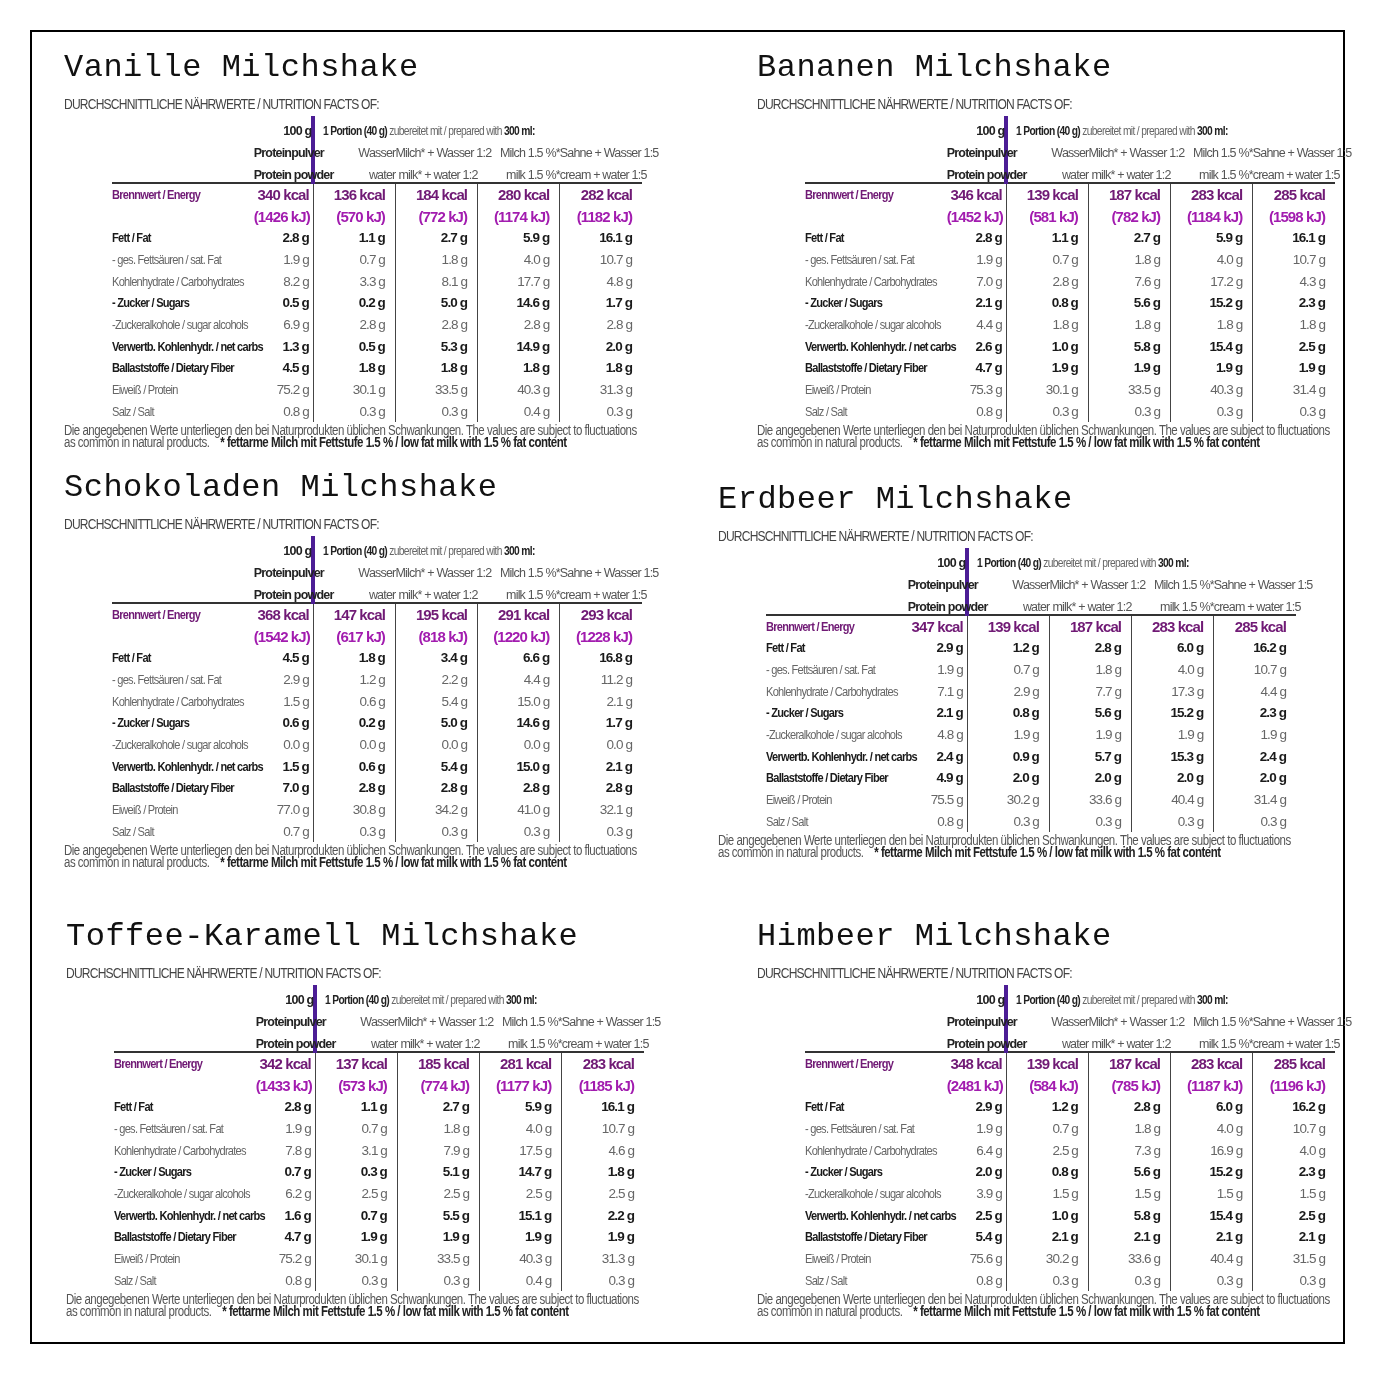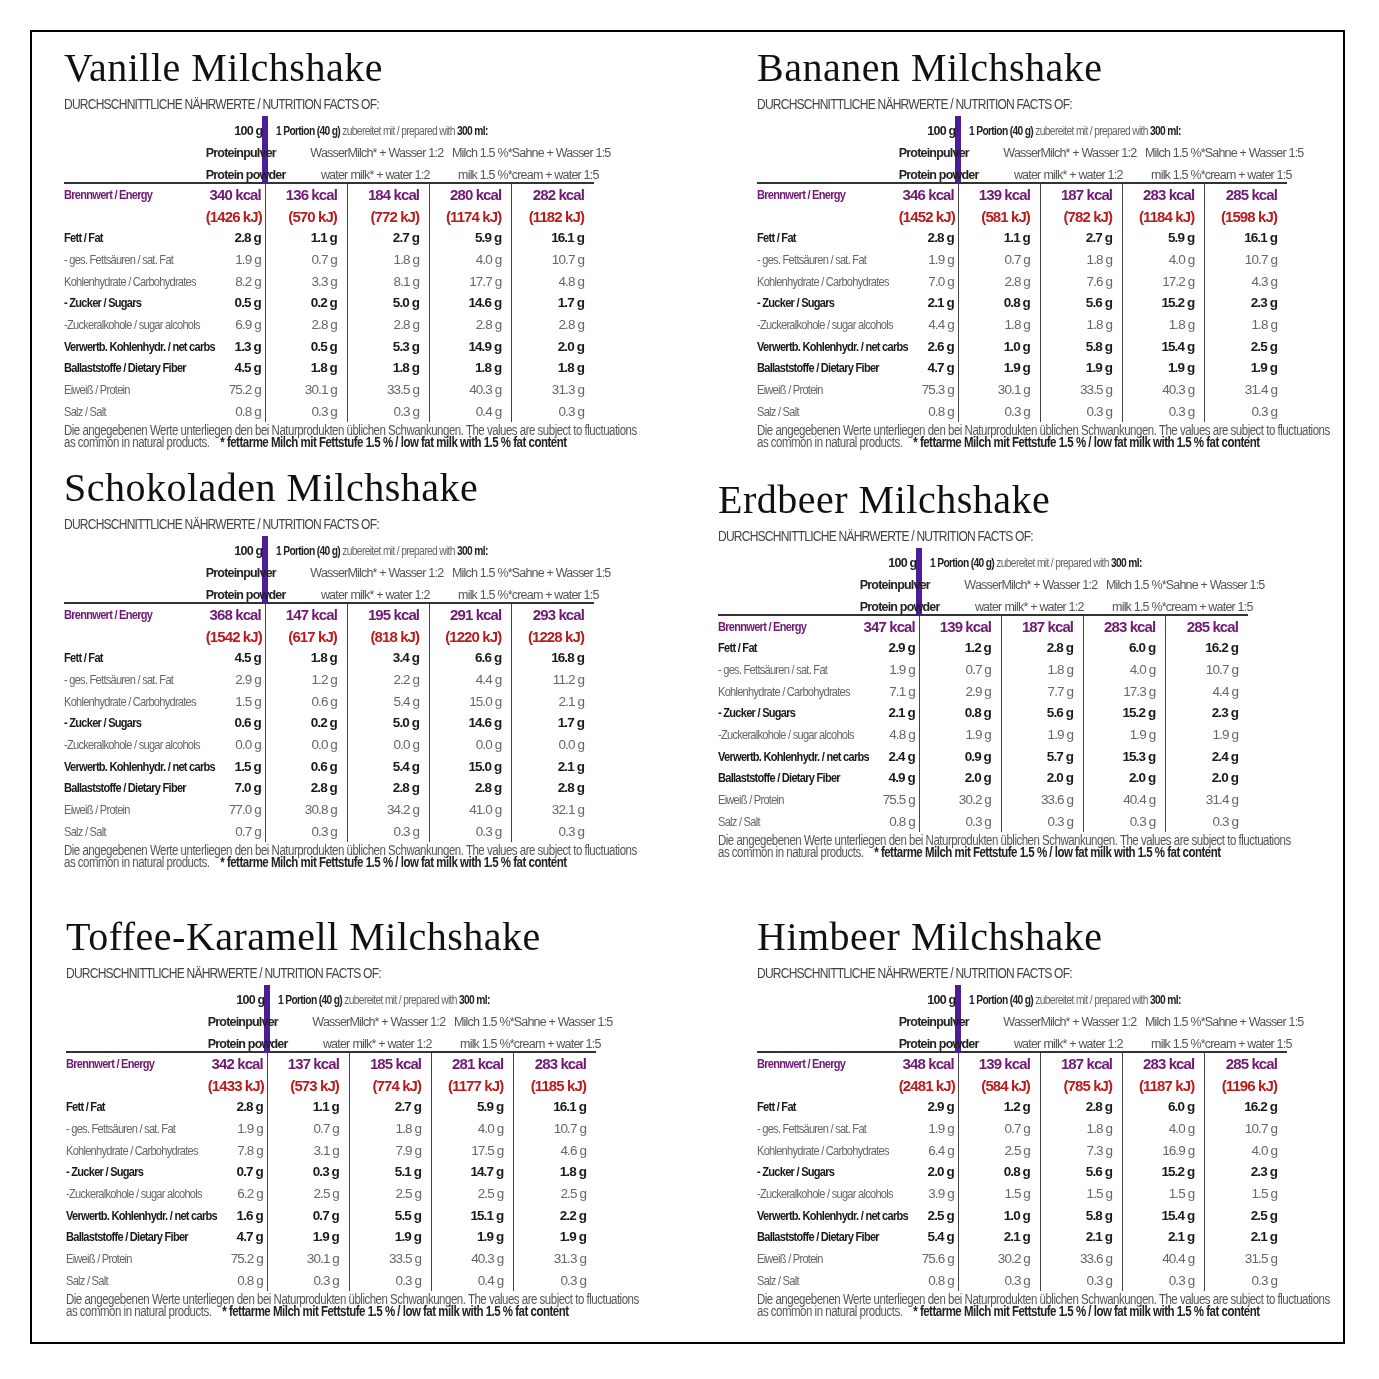--- a/index.html
+++ b/index.html
@@ -1,41 +1,41 @@
 <!DOCTYPE html>
 <html><head>
   <meta charset="utf-8">
   <style>
     html, body { margin: 0; padding: 0; background: #ffffff; }
     body { width: 1379px; height: 1379px; position: relative; overflow: hidden; font-family: "Liberation Sans", sans-serif; color: #1a1a1a; }
     .frame { position: absolute; left: 30px; top: 30px; width: 1315px; height: 1314px; border: 2.5px solid #000; box-sizing: border-box; }
     .panel { position: absolute; width: 560px; }
-    .title { font-family: Liberation Serif, serif; font-size: 40px; font-weight: 400; color: #111; letter-spacing: 0.5px; line-height: 48px; white-space: nowrap; height: 52px; }
+    .title { font-family: Liberation Mono, monospace; font-size: 32px; font-weight: 400; color: #111; letter-spacing: 0.5px; line-height: 48px; white-space: nowrap; height: 52px; }
     .nf { position: relative; width: 540px; }
     .nf-head { font-family: "Liberation Sans Narrow", "Liberation Sans", sans-serif; font-size: 14px; color: #444; letter-spacing: -0.9px; transform: scaleX(0.86); transform-origin: left; white-space: nowrap; height: 20px; }
-    table.nt { border-collapse: collapse; width: 530px; table-layout: fixed; font-family: "Liberation Sans", sans-serif; }
+    table.nt { border-collapse: collapse; width: 530px; table-layout: fixed; font-family: "Liberation Sans", sans-serif; margin-left: 48px; }
     table.nt td { padding: 0; white-space: nowrap; overflow: visible; }
     .c-lab { width: 138px; }
     .c-100 { width: 58px; }
     .c-p { width: 80px; }
     .hdr td { font-size: 12.5px; letter-spacing: -0.8px; height: 22px; vertical-align: bottom; color: #555; }
     .hdr .r { text-align: right; }
     .hdr .b { font-weight: 700; color: #222; }
-    .hdr .sep { border-left: 6px solid #4c1d95; }
+    .hdr .sep { border-left: 4px solid #4c1d95; }
     .hdr .portion { text-align: left; padding-left: 8px; color: #222; }
     .hdr .portion span.n { font-weight: 400; color: #666; }
     .toprule td { border-top: 2px solid #333; height: 0; padding: 0; }
     .row td { font-size: 13.5px; height: 21.7px; line-height: 21px; letter-spacing: -0.9px; }
     .row td.val { text-align: right; padding-right: 10px; border-left: 1.5px solid #444; }
     .row td.v100 { text-align: right; padding-right: 4px; border-left: none; }
     .row td.lab { text-align: left; }
     .row.bold td { font-weight: 700; color: #1a1a1a; }
     .row.light td { font-weight: 400; color: #666; }
     .row.energy td { height: 20px; font-weight: 700; font-size: 15px; color: #701a75; }
-    .row.energy2 td { height: 22px; font-weight: 700; font-size: 15px; color: #b91c1c; }
+    .row.energy2 td { height: 22px; font-weight: 700; font-size: 15px; color: #a21caf; }
     .row.energy td.lab { font-size: 13.5px; }
     .foot { font-size: 14px; color: #555; letter-spacing: -0.6px; line-height: 12px; white-space: nowrap; margin-top: 2px; }
     .foot b { color: #222; }
     .sq { display:inline-block; transform: scaleX(0.82); transform-origin: left; }
   </style>
 </head>
 <body>
 
 <div class="frame"></div>
 

